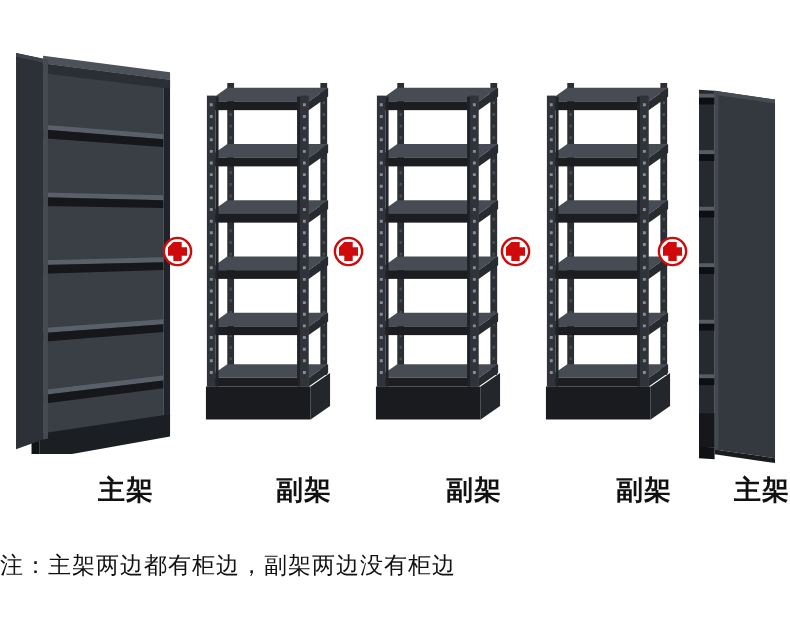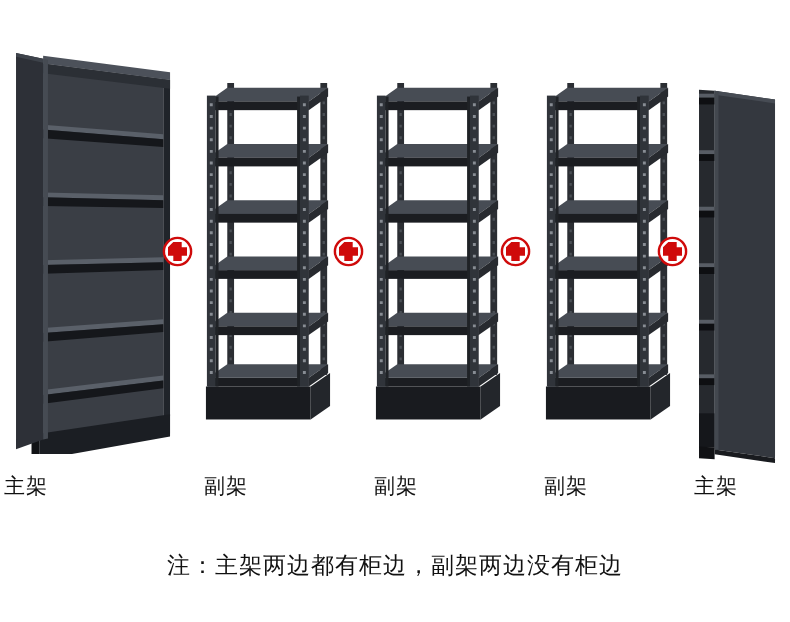--- a/index.html
+++ b/index.html
@@ -9,30 +9,29 @@
     background:#ffffff;
     overflow:hidden;
     font-family:"DejaVu Sans","Liberation Sans",sans-serif;
   }
   .defs{position:absolute;width:0;height:0;overflow:hidden;}
   .unit{position:absolute;}
   .plus{position:absolute;width:31px;height:31px;}
   .plus-icon{fill:var(--plus-color,#cf0a0a);stroke:var(--plus-color,#cf0a0a);}
   .label{
     position:absolute;
-    text-align:left;
-    font-size:21px;
-    font-weight:400;
+    text-align:right;
+    font-size:27px;
+    font-weight:700;
     color:var(--text-color,#111111);
     letter-spacing:1px;
   }
   .note{
     position:absolute;
     left:0;top:550px;width:790px;
-    text-align:center;
     font-size:23px;
     font-weight:500;
     color:var(--text-color,#111111);
     letter-spacing:1px;
   }
 </style>
 </head>
 <body>
 
 <div class="stage">

